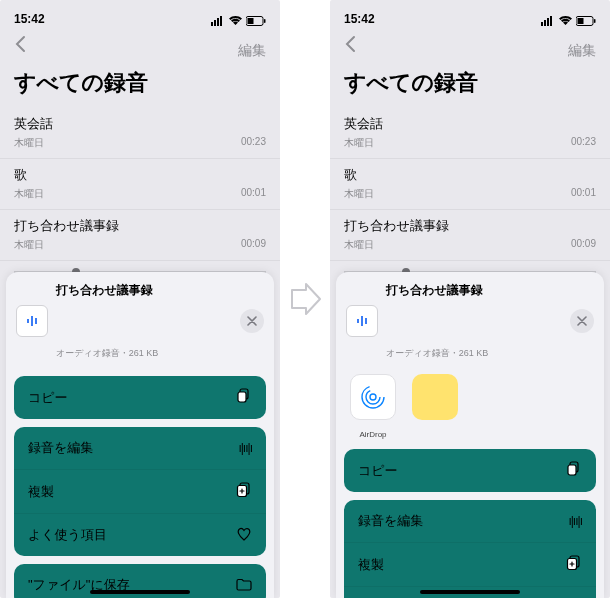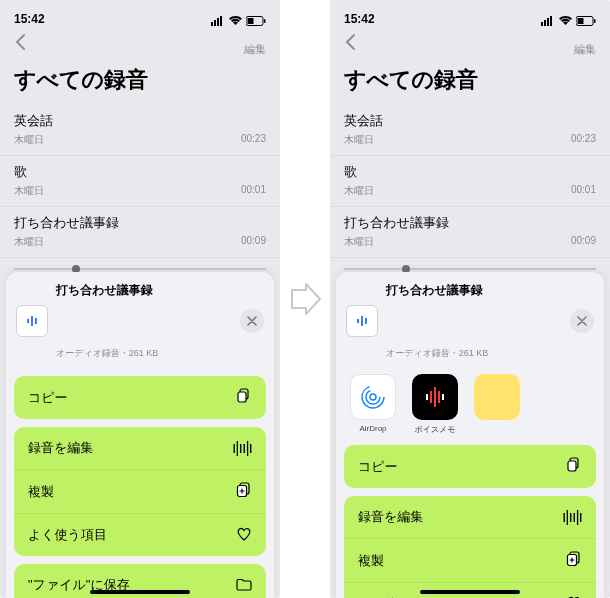--- a/index.html
+++ b/index.html
@@ -32,21 +32,21 @@
     color: #000;
   }
   .status-icons { display: flex; gap: 4px; align-items: center; }
   .nav-row {
     display: flex;
     justify-content: space-between;
     align-items: center;
     padding: 6px 14px;
   }
   .back-chevron { color: #8e8e93; font-size: 20px; }
-  .edit-link { color: #8e8e93; font-size: 11px; margin-top: 10px; }
+  .edit-link { color: #8e8e93; font-size: 14px; margin-top: 10px; }
   .page-title {
     font-size: 22px;
     font-weight: 700;
     color: #000;
     padding: 2px 14px 10px;
   }
   .rec-item {
     padding: 7px 14px 8px;
     border-bottom: 1px solid rgba(0,0,0,0.06);
   }
@@ -79,21 +79,21 @@
   .sheet-title-col { flex: 1; }
   .sheet-title { font-size: 12px; font-weight: 600; color: #000; }
   .sheet-sub { font-size: 9px; color: #8a8a8e; margin-top: 48px; }
   .sheet-close {
     width: 24px; height: 24px; border-radius: 50%; background: #e3e3e8;
     display: flex; align-items: center; justify-content: center;
     color: #7a7a80; font-size: 13px;
   }
   .menu-group {
     margin: 8px 8px;
-    background: #bef264;
+    background: #0f766e;
     border-radius: 10px;
     overflow: hidden;
   }
   .menu-item {
     display: flex; justify-content: space-between; align-items: center;
     padding: 12px 14px;
     border-bottom: 1px solid rgba(0,0,0,0.06);
     font-size: 13px;
     color: #000;
   }
@@ -107,35 +107,35 @@
   }
   .share-row {
     display: flex; gap: 8px; padding: 6px 10px 2px; overflow: hidden;
   }
   .share-item { width: 54px; text-align: center; flex-shrink: 0; }
   .share-icon {
     width: 46px; height: 46px; border-radius: 10px; margin: 0 auto;
     display: flex; align-items: center; justify-content: center;
     font-size: 22px; color: #fff;
   }
-  .share-label { font-size: 8px; color: #444; margin-top: 4px; overflow: hidden; white-space: nowrap; text-overflow: ellipsis; }
+  .share-label { font-size: 8px; color: #444; margin-top: 10px; overflow: hidden; white-space: nowrap; text-overflow: ellipsis; }
   .airdrop { background: #fff; border: 1px solid #e0e0e4; color: #007aff; }
   .messages { background: #34c759; }
   .mail { background: #1b6ef3; }
   .voicememo { background: #000; }
   .extra { background: #ffe36e; color:#a87; }
   .home-ind {
     position: absolute; bottom: 4px; left: 50%; transform: translateX(-50%);
     width: 100px; height: 4px; background: #000; border-radius: 3px;
   }
   .arrow-shape {
     width: 34px; height: 34px; position: relative;
   }
   .arrow-shape svg { width: 34px; height: 34px; }
-  .wave-icon { letter-spacing: -1px; font-size:16px; }
+  .wave-icon { letter-spacing: -1px; font-size:12px; }
 </style>
 </head>
 <body>
 
 <div class="container">
 
   <div class="phone">
     <div class="status-bar">
       <span>15:42</span>
       <span class="status-icons">
@@ -362,32 +362,20 @@
           <div class="share-icon airdrop">
             <svg width="28" height="28" viewBox="0 0 28 28">
                 <circle cx="14" cy="14" r="3" fill="none" stroke="#0a84ff" stroke-width="1.4"></circle>
                 <circle cx="14" cy="14" r="7" fill="none" stroke="#0a84ff" stroke-width="1.4" stroke-dasharray="30 14"></circle>
                 <circle cx="14" cy="14" r="11" fill="none" stroke="#0a84ff" stroke-width="1.4" stroke-dasharray="48 22"></circle>
               </svg>
           </div>
           <div class="share-label">AirDrop</div>
         </div>
         <div class="share-item">
-          <div class="share-icon voicememo">
-            <svg width="28" height="28" viewBox="0 0 28 28">
-                <rect x="13" y="4" width="2" height="20" fill="#ff3b30"></rect>
-                <rect x="9" y="8" width="2" height="12" fill="#ff3b30"></rect>
-                <rect x="17" y="8" width="2" height="12" fill="#ff3b30"></rect>
-                <rect x="5" y="11" width="2" height="6" fill="#fff"></rect>
-                <rect x="21" y="11" width="2" height="6" fill="#fff"></rect>
-              </svg>
-          </div>
-          <div class="share-label">ボイスメモ</div>
-        </div>
-        <div class="share-item">
           <div class="share-icon extra"></div>
           <div class="share-label"></div>
         </div>
       </div>
 
       <div class="menu-group">
         <div class="menu-item">
           <span>コピー</span>
           <span class="menu-icon">
             <svg width="16" height="16" viewBox="0 0 16 16">

